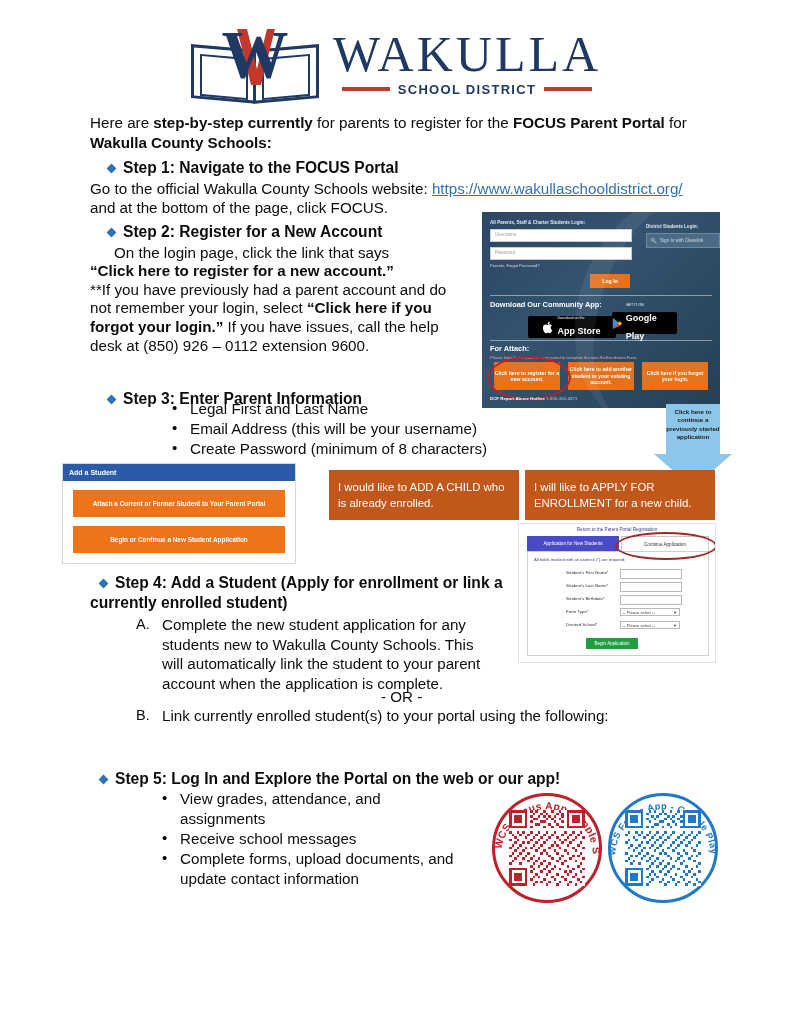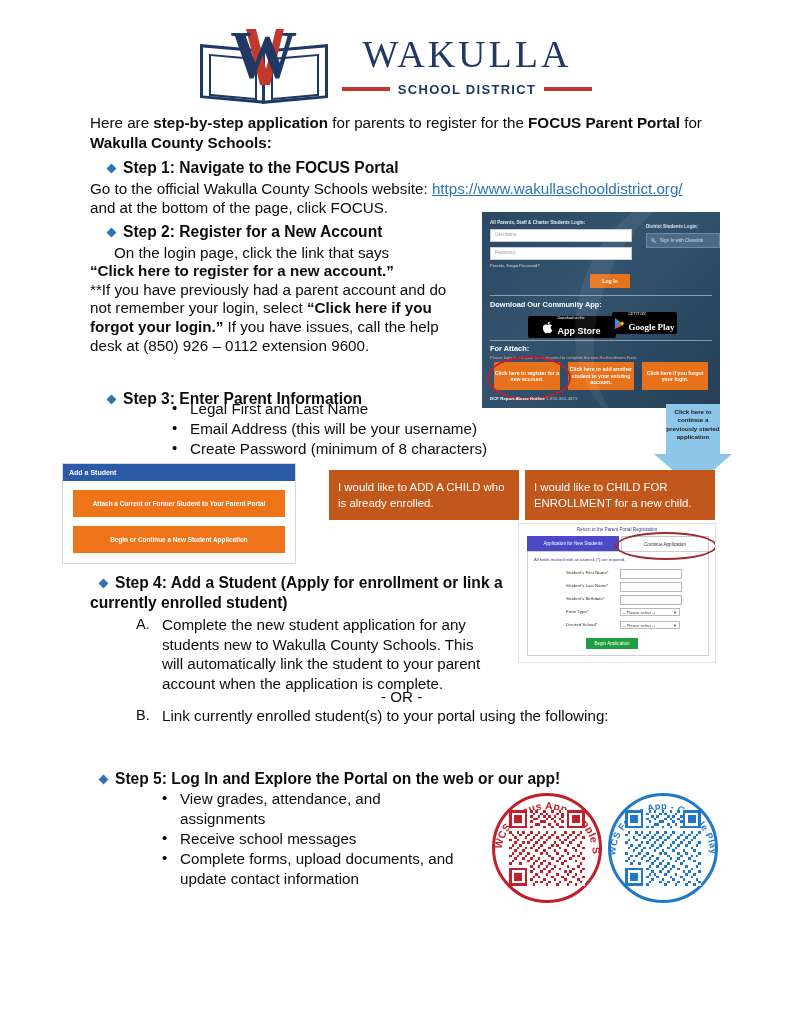--- a/index.html
+++ b/index.html
@@ -18,21 +18,21 @@
     border:3px solid #1F3864;background:#fff;}
   .book-half.l{left:0;transform:skewY(5deg);}
   .book-half.r{right:0;transform:skewY(-5deg);}
   .book-inner{position:absolute;left:6px;top:6px;right:6px;bottom:0;
     border:2px solid #1F3864;}
   .w-glyph{position:absolute;left:28px;top:-2px;width:72px;height:62px;
     font-family:"Liberation Serif",serif;font-weight:700;font-size:67px;
     line-height:62px;text-align:center;color:#1F3864;z-index:3;}
   .w-red{position:absolute;left:44px;top:4px;width:40px;height:56px;z-index:2;}
   .logo-text{display:flex;flex-direction:column;align-items:center;}
-  .logo-word{font-family:"Liberation Serif",serif;font-size:38px;
+  .logo-word{font-family:"Liberation Serif",serif;font-size:50px;
     letter-spacing:3px;color:#1F3864;line-height:52px;font-weight:400;}
   .logo-sub-row{display:flex;align-items:center;gap:8px;margin-top:2px;}
   .logo-rule{height:4px;width:48px;background:#C0392B;}
   .logo-sub{font-size:13px;font-weight:700;letter-spacing:1.3px;color:#1F3864;text-align:right;}
 
   
   .tx{position:absolute;font-size:15.2px;line-height:19.5px;color:#0d0d0d;}
   .b{font-weight:700;}
   .step-head{font-weight:700;font-size:15.6px;}
   .diamond{display:inline-block;width:7px;height:7px;background:#2E74B5;
@@ -152,21 +152,21 @@
       <div class="logo-word">WAKULLA</div>
       <div class="logo-sub-row">
         <span class="logo-rule"></span>
         <span class="logo-sub">SCHOOL DISTRICT</span>
         <span class="logo-rule"></span>
       </div>
     </div>
   </div>
 
   <div class="tx" style="left:90px;top:113px;width:612px;">
-    <span>Here are </span><span class="b">step-by-step application</span><span> for parents to register for the </span><span class="b">FOCUS Parent Portal</span><span> for </span><span class="b">Wakulla County Schools</span><span class="b">:</span>
+    <span>Here are </span><span class="b">step-by-step currently</span><span> for parents to register for the </span><span class="b">FOCUS Parent Portal</span><span> for </span><span class="b">Wakulla County Schools</span><span class="b">:</span>
   </div>
 
   <div class="tx step-head" style="left:108px;top:158px;">
     <span class="diamond"></span><span>Step 1: Navigate to the FOCUS Portal</span>
   </div>
   <div class="tx" style="left:90px;top:179px;width:620px;">
     <span>Go to the official Wakulla County Schools website: </span><a class="link" href="#">https://www.wakullaschooldistrict.org/</a>
   </div>
   <div class="tx" style="left:90px;top:198px;width:620px;">and at the bottom of the page, click FOCUS.</div>
 
@@ -219,21 +219,21 @@
     <div class="sl-store" style="left:30px;top:104px;width:88px;height:22px;margin-left:16px;">
       <svg width="11" height="13" viewBox="0 0 12 14">
         <path d="M8.4 7.3c0-1.6 1.3-2.4 1.4-2.4-.8-1.1-1.9-1.3-2.3-1.3-1-.1-1.9.6-2.4.6s-1.3-.6-2.1-.6c-1.1 0-2.1.6-2.6 1.6-1.1 1.9-.3 4.8.8 6.4.5.8 1.2 1.6 2 1.6s1.1-.5 2.1-.5 1.2.5 2.1.5 1.4-.8 1.9-1.6c.6-.9.8-1.8.8-1.8s-1.7-.7-1.7-2.5z" fill="#fff"></path>
         <path d="M6.9 2.6c.4-.5.7-1.3.6-2-.6 0-1.4.4-1.8 1-.4.5-.7 1.3-.6 2 .7 0 1.4-.4 1.8-1z" fill="#fff"></path>
       </svg>
       <span>
         <span class="small">Download on the</span>
         <span class="big">App Store</span>
       </span>
     </div>
-    <div class="sl-store" style="left:130px;top:100px;width:65px;height:22px;font-family:Liberation Serif, serif;">
+    <div class="sl-store" style="left:130px;top:100px;width:65px;height:22px;">
       <svg width="11" height="13" viewBox="0 0 12 14">
         <path d="M1 1 L9 7 L1 13 Z" fill="#34A853"></path>
         <path d="M1 1 L6.2 7 L1 13 Z" fill="#4285F4"></path>
         <path d="M6.2 7 L9 4.6 L11 7 L9 9.4 Z" fill="#FBBC04"></path>
         <path d="M9 9.4 L1 13 L6.2 7 Z" fill="#EA4335"></path>
       </svg>
       <span>
         <span class="small">GET IT ON</span>
         <span class="big">Google Play</span>
       </span>
@@ -260,21 +260,21 @@
     <div class="arrow-txt">Click here to continue a previously started application</div>
   </div>
 
   <div class="panel-add">
     <div class="pa-head">Add a Student</div>
     <div class="pa-btn" style="top:26px;">Attach a Current or Former Student to Your Parent Portal</div>
     <div class="pa-btn" style="top:62px;">Begin or Continue a New Student Application</div>
   </div>
 
   <div class="ban" style="left:329px;top:470px;width:190px;height:50px;">I would like to ADD A CHILD who is already enrolled.</div>
-  <div class="ban" style="left:525px;top:470px;width:190px;height:50px;">I would like to CHILD FOR ENROLLMENT for a new child.</div>
+  <div class="ban" style="left:525px;top:470px;width:190px;height:50px;">I will like to APPLY FOR ENROLLMENT for a new child.</div>
 
   <div class="shot-form">
     <div class="sf-return">Return to the Parent Portal Registration</div>
     <div class="sf-tab active">Application for New Students</div>
     <div class="sf-tab idle">Continue Application</div>
     <div class="sf-body">
       <div class="sf-req">All fields marked with an asterisk (*) are required.</div>
 
       <div class="sf-row" style="top:18px;">Student's First Name*</div>
       <div class="sf-field" style="top:17px;"></div>

